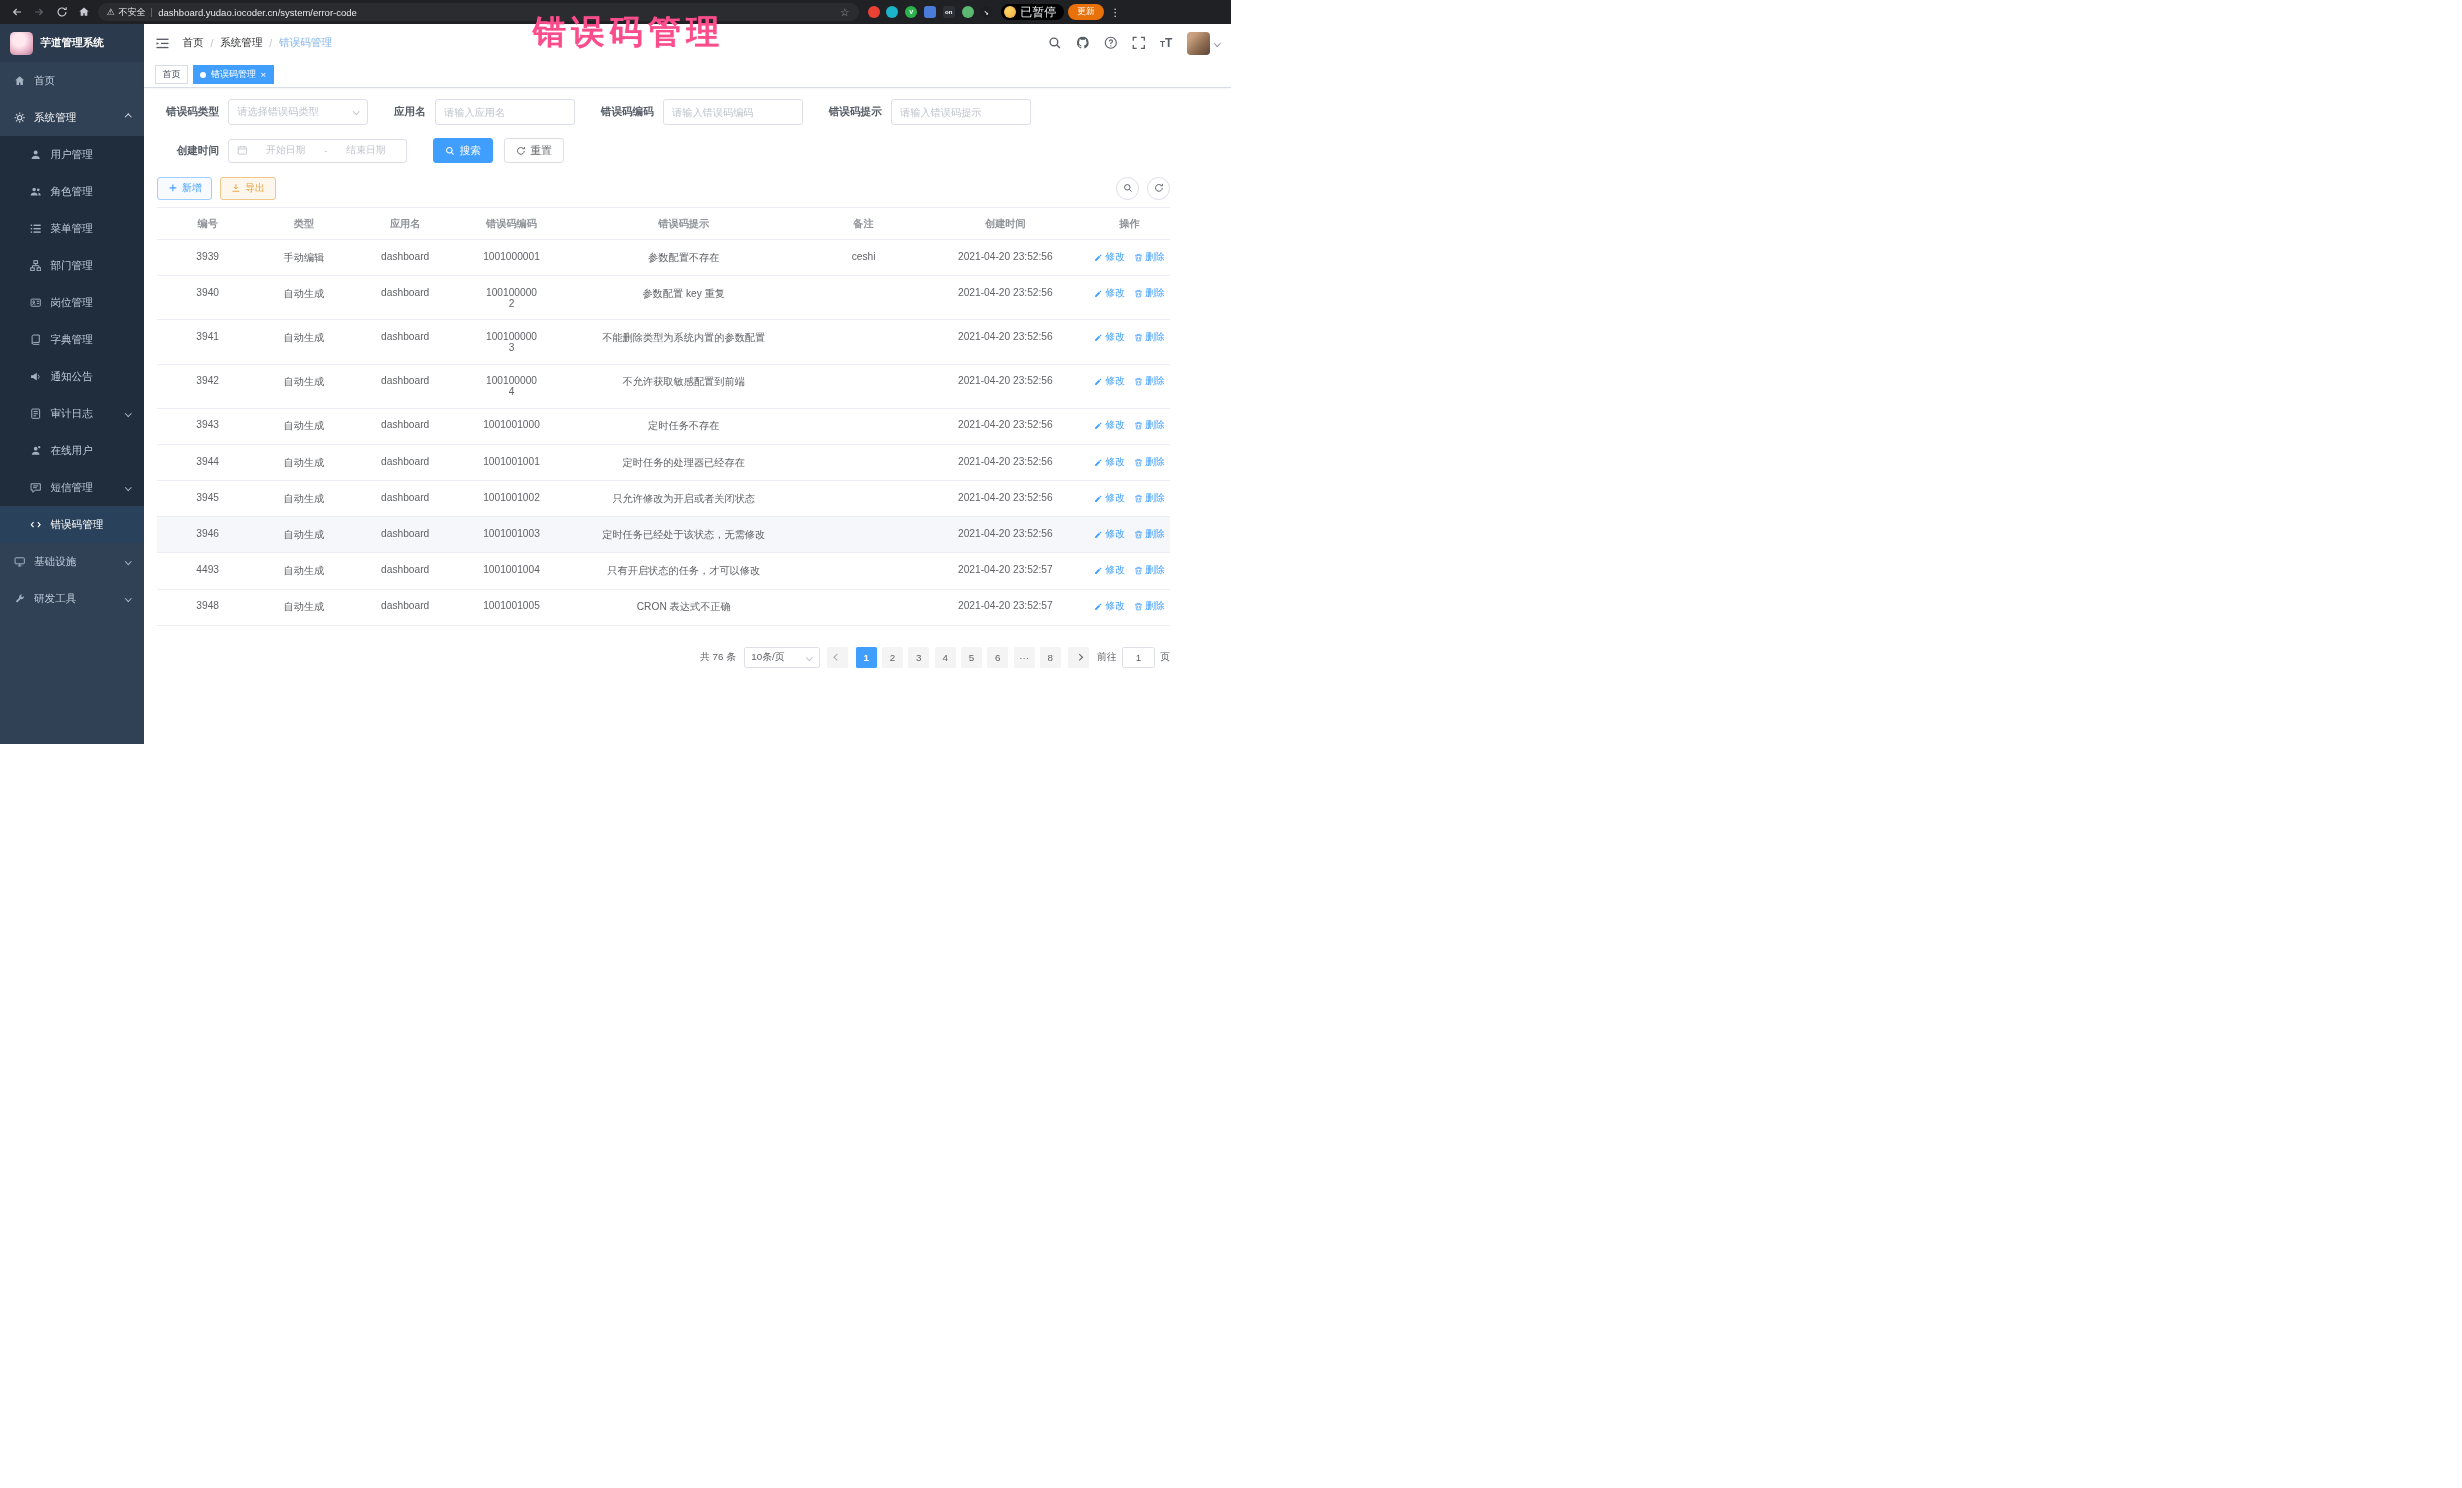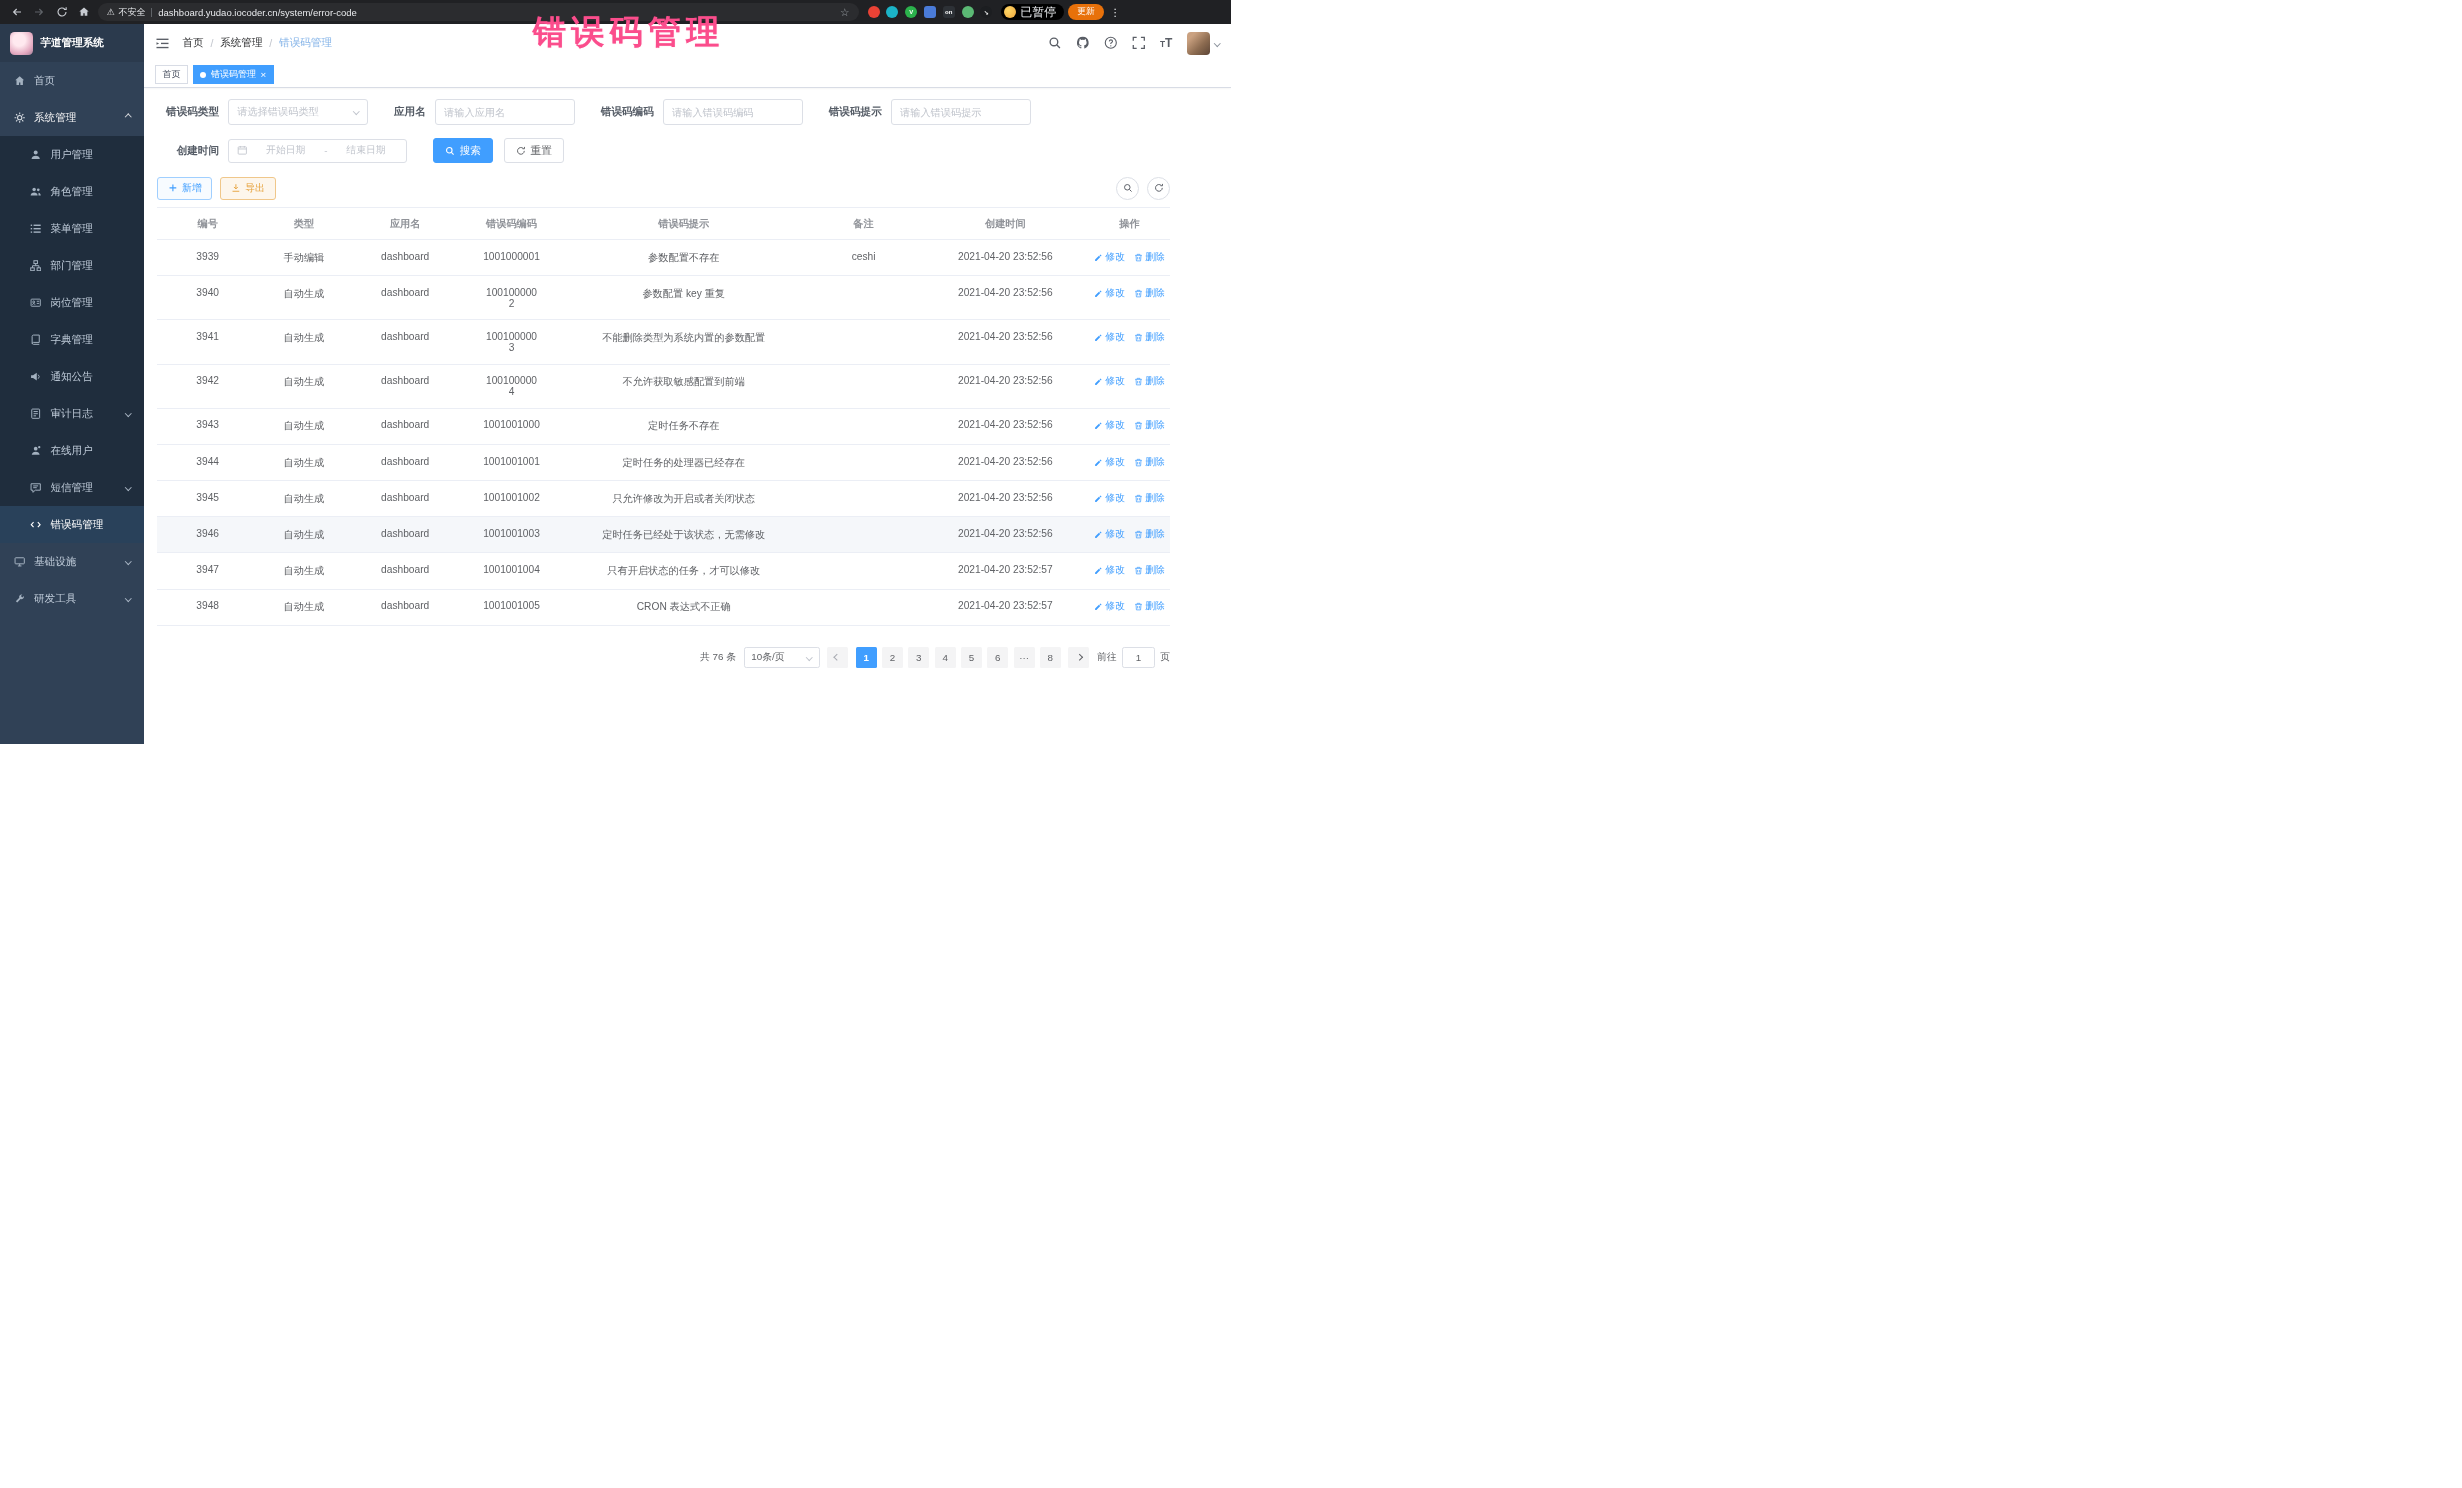--- a/index.html
+++ b/index.html
@@ -696,21 +696,21 @@
                   </span>
                   <span class="op">
                     <svg viewBox="0 0 16 16" fill="none" stroke="currentColor" stroke-width="1.3">
                       <path d="M2 4.2h12M5.5 4V2.4h5V4M3.6 4.4l.7 9.6h7.4l.7-9.6M6.4 7v4.4M9.6 7v4.4"></path>
                     </svg>
                     <span>删除</span>
                   </span>
                 </div>
               </div>
               <div class="tr">
-                <div class="td c0">3947</div>
+                <div class="td c0">4493</div>
                 <div class="td c1">自动生成</div>
                 <div class="td c2">dashboard</div>
                 <div class="td c3">1001001004</div>
                 <div class="td c4">只有开启状态的任务，才可以修改</div>
                 <div class="td c5"></div>
                 <div class="td c6">2021-04-20 23:52:57</div>
                 <div class="td c7 ops">
                   <span class="op">
                     <svg viewBox="0 0 16 16" fill="currentColor">
                       <path d="M2 11.7V14h2.3l6.8-6.8-2.3-2.3zM9.8 3.9l2.3 2.3 1.4-1.4-2.3-2.3z"></path>

